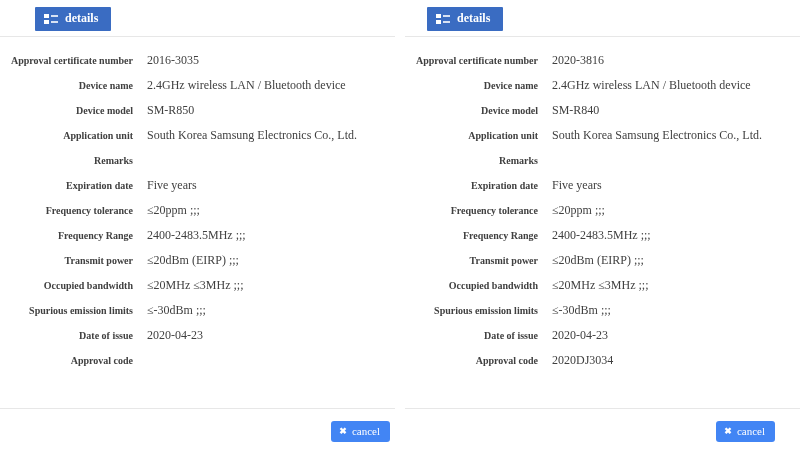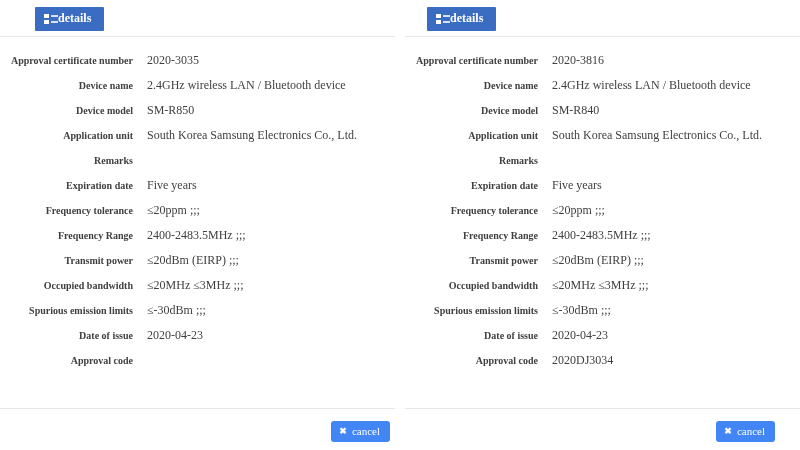--- a/index.html
+++ b/index.html
@@ -27,20 +27,21 @@
     flex: 0 0 36px;
     display: flex;
     align-items: flex-start;
     padding-top: 7px;
   }
   .panel:nth-child(1) .panel-header { padding-left: 35px; }
   .panel:nth-child(2) .panel-header { padding-left: 22px; }
   .details-btn {
     display: inline-flex;
     align-items: center;
+    gap: 7px;
     background: var(--details-blue, #3a6cc2);
     color: #ffffff;
     border: none;
     font-family: "Liberation Serif", "DejaVu Serif", serif;
     font-weight: bold;
     font-size: 12px;
     padding: 4px 13px 5px 9px;
     cursor: pointer;
     border-radius: 1px;
     text-align: right;
@@ -122,21 +123,21 @@
             <rect x="7" y="8" width="7" height="2" fill="#ffffff" opacity="0.8"></rect>
           </svg>
         </span>
         <span>details</span>
       </button>
     </div>
     <div class="divider"></div>
     <div class="rows">
         <div class="field-row">
           <div class="field-label">Approval certificate number</div>
-          <div class="field-value">2020-3035</div>
+          <div class="field-value">2016-3035</div>
         </div>
         <div class="field-row">
           <div class="field-label">Device name</div>
           <div class="field-value">2.4GHz wireless LAN / Bluetooth device</div>
         </div>
         <div class="field-row">
           <div class="field-label">Device model</div>
           <div class="field-value">SM-R850</div>
         </div>
         <div class="field-row">

